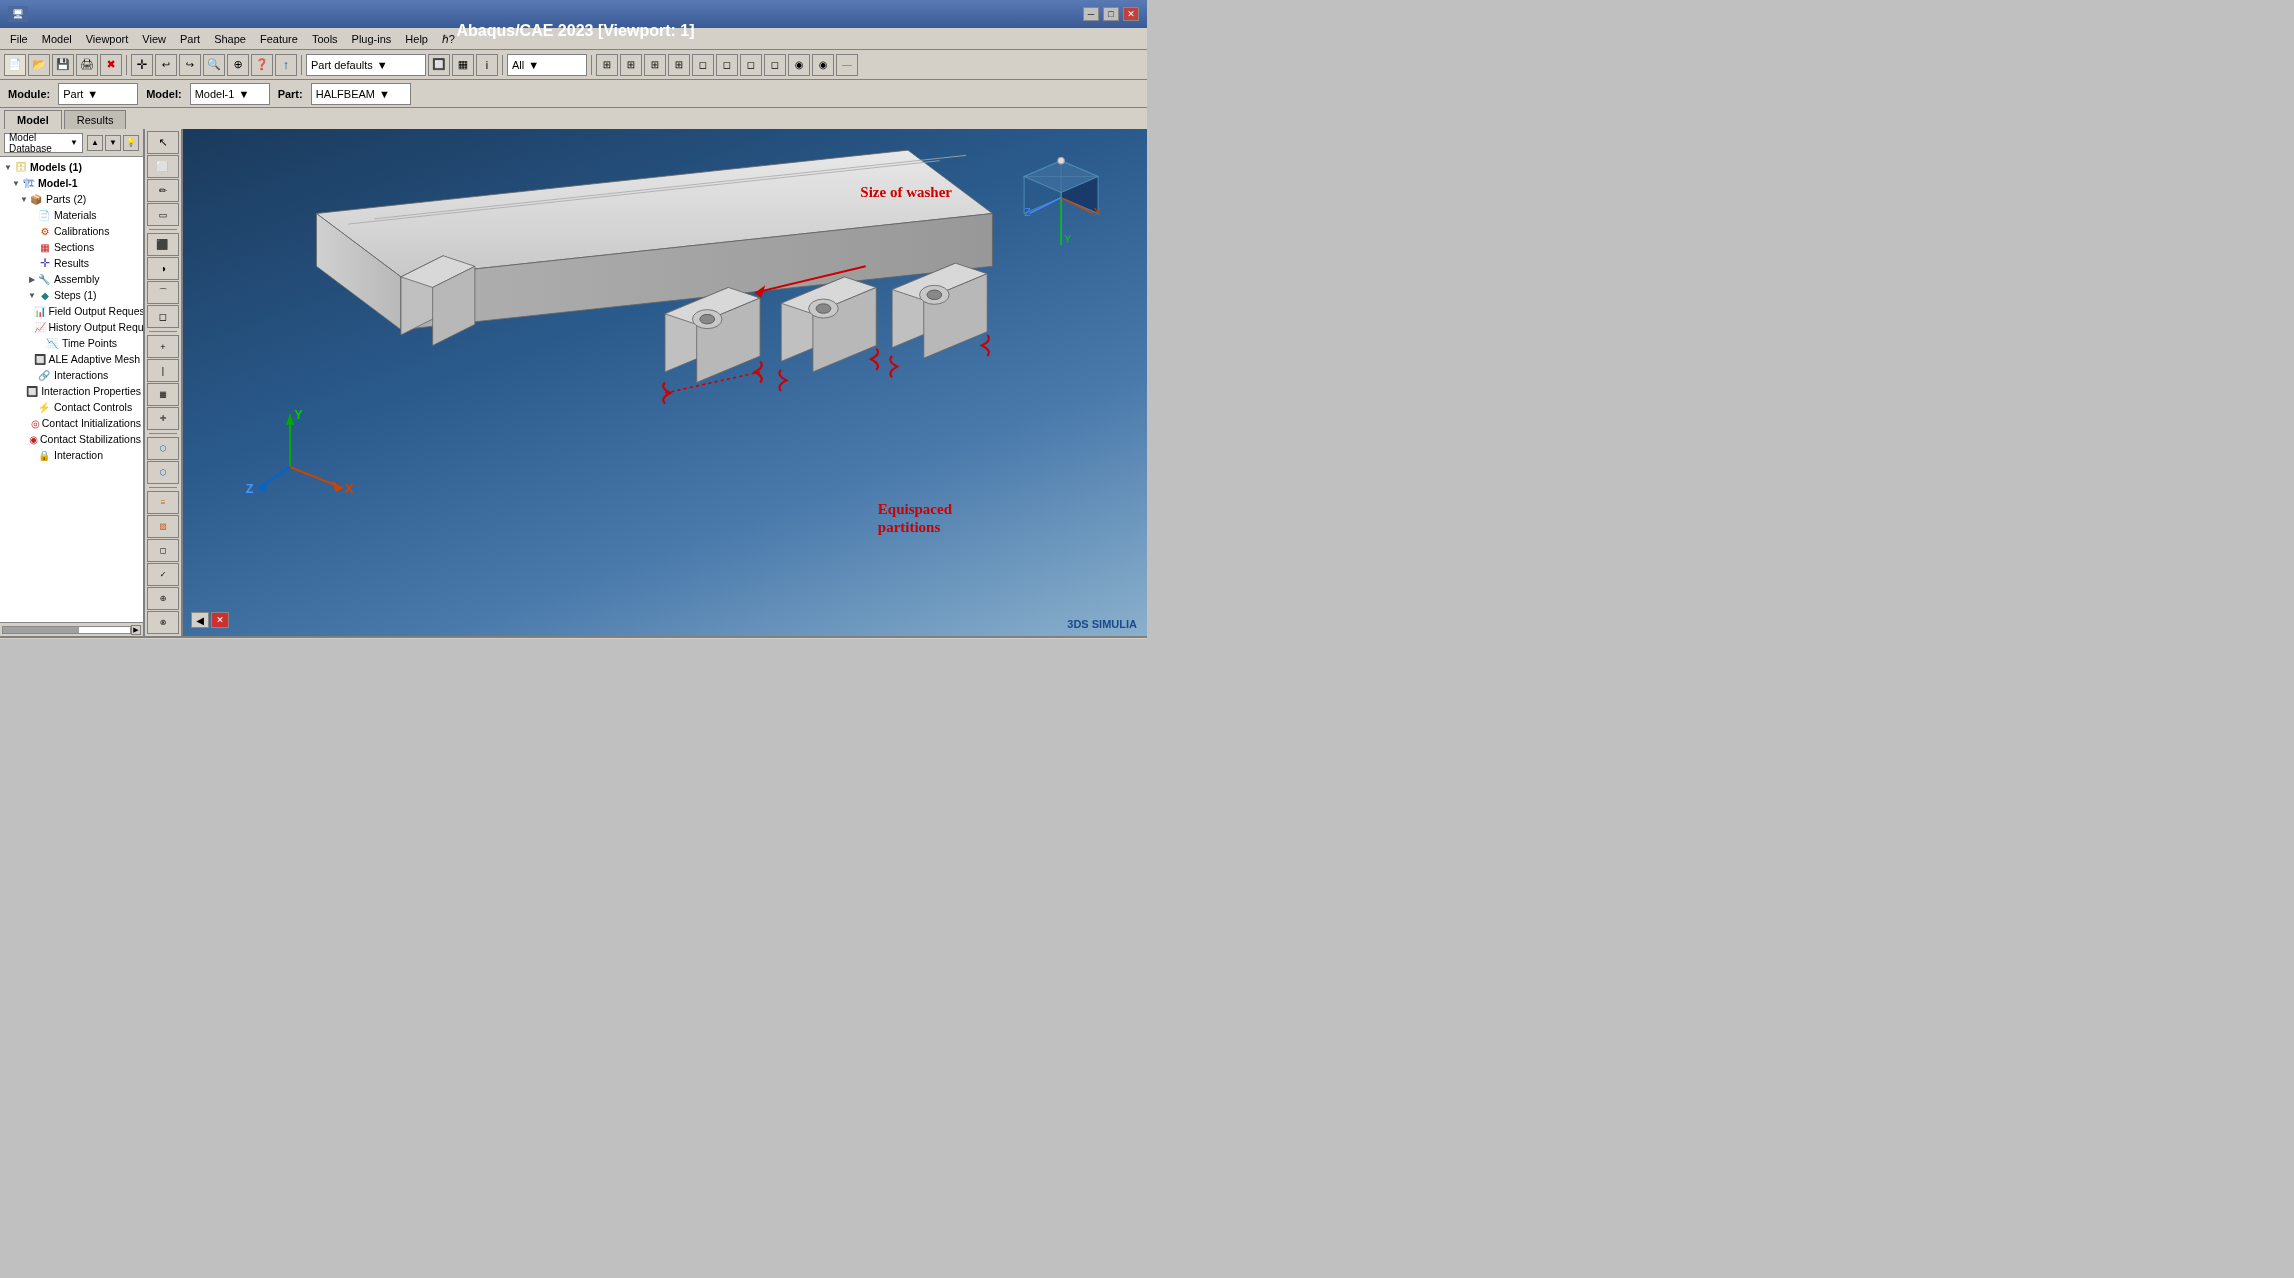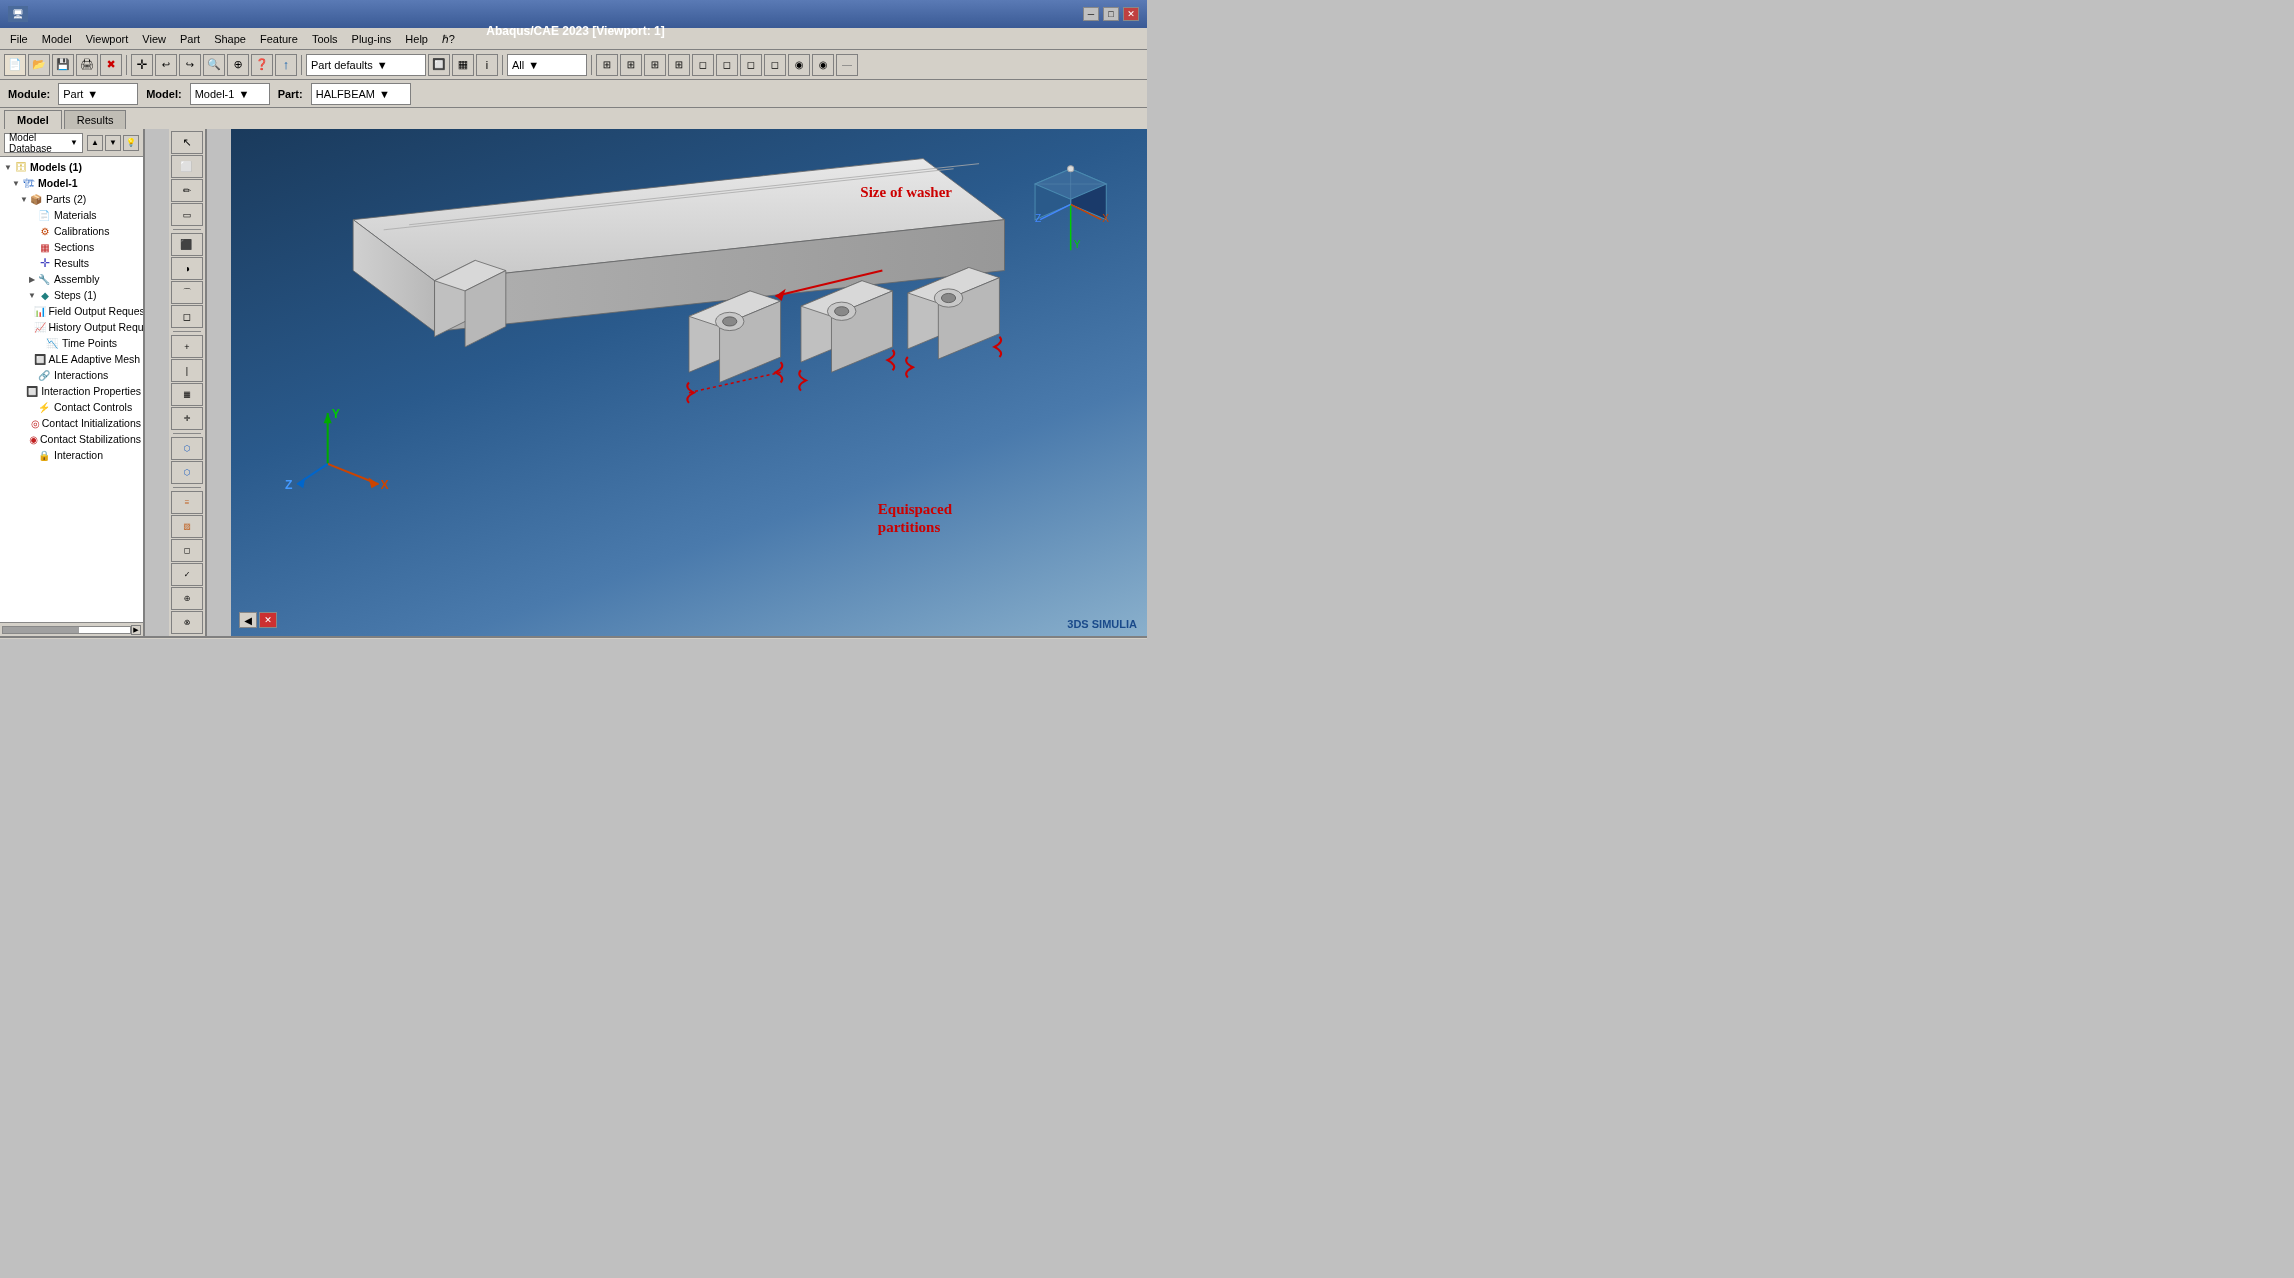--- a/index.html
+++ b/index.html
@@ -19,21 +19,21 @@
       background: linear-gradient(to bottom, #5a7ab5, #3a5a95);
       display: flex;
       align-items: center;
       justify-content: space-between;
       padding: 0 8px;
       color: white;
     }
     .title-bar-title {
       flex: 1;
       text-align: center;
-      font-size: 12px;
+      font-size: 16px;
       font-weight: bold;
       margin-top: 34px;
     }
     .title-bar-controls {
       display: flex;
       gap: 4px;
     }
     .title-bar-btn {
       width: 16px;
       height: 14px;
@@ -142,21 +142,20 @@
     }
     .tab.active {
       background: #d4d0c8;
       font-weight: bold;
     }
 
     
     .main-layout {
       display: flex;
       height: calc(639px - 28px - 22px - 30px - 28px - 24px);
-      gap: 24px;
     }
 
     
     .left-panel {
       width: 145px;
       background: #d4d0c8;
       border-right: 2px solid #808080;
       display: flex;
       flex-direction: column;
     }

